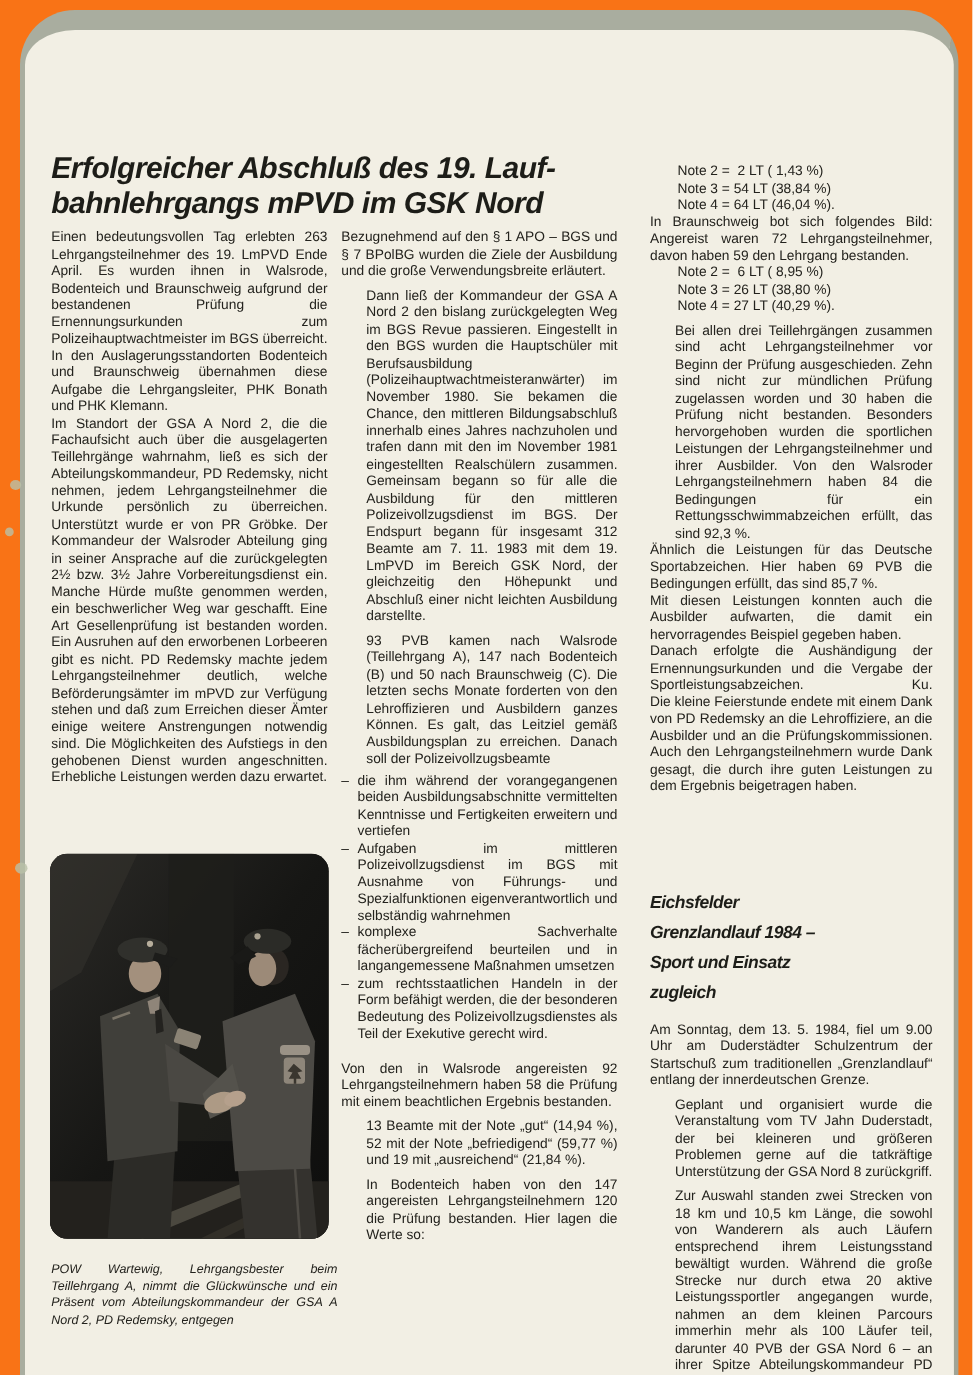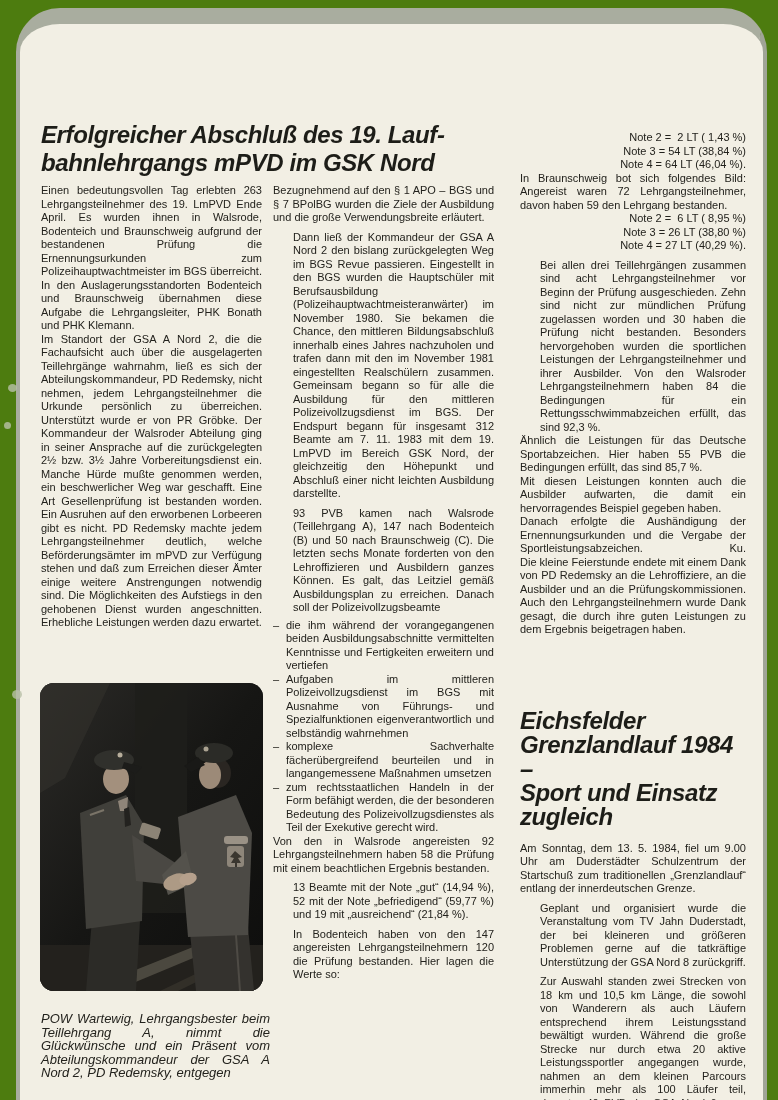--- a/index.html
+++ b/index.html
@@ -1,18 +1,18 @@
 <!DOCTYPE html>
 <html><head>
 <meta charset="utf-8">
 <style>
   html,body{margin:0;padding:0;}
   .page{
     position:relative;width:778px;height:1100px;overflow:hidden;
-    background:#4d7c0f;
+    background:#f97316;
     font-family:"Liberation Sans","DejaVu Sans",sans-serif;
     color:#22211c;
   }
   .frame{
     position:absolute;left:16px;right:11px;top:8px;bottom:-6px;
     border-top:16px solid #a9ad9f;
     border-left:4px solid #a9ad9f;
     border-right:4px solid #a0a496;
     border-radius:44px 44px 0 0;
     background:#f2efe4;
@@ -26,39 +26,39 @@
   .headline span{display:block;}
   .col{
     position:absolute;font-size:11px;line-height:13.5px;
     text-align:justify;color:#23221d;
   }
   .col1{left:41px;top:184px;width:221px;}
   .col2{left:273px;top:184px;width:221px;}
   .col3{left:520px;top:131px;width:226px;}
   .bp{margin:0;}
   .gap{margin-top:6px;margin-left:20px;}
-  .note{margin:0;white-space:pre-wrap;text-align:right;padding-left:22px;}
-  .bullets{margin:4px 0 0 0;padding:0;list-style:none;}
+  .note{margin:0;white-space:pre-wrap;text-align:left;padding-left:22px;}
+  .bullets{margin:4px 0 14px 0;padding:0;list-style:none;}
   .bullets li{position:relative;padding-left:13px;margin:0;}
   .bullets li::before{content:"–";position:absolute;left:0;top:0;}
   .sig{position:relative;}
   .author{position:absolute;right:0;bottom:0;}
   .h2{
     margin:72px 0 13px 0;
-    font-size:24px;line-height:24px;font-weight:bold;font-style:italic;
+    font-size:14px;line-height:24px;font-weight:bold;font-style:italic;
     letter-spacing:-0.4px;color:#1d1d18;text-align:left;
   }
   .h2 span{display:block;}
   .photo{
     position:absolute;left:40px;top:683px;width:223px;height:308px;
     border-radius:14px;overflow:hidden;background:#181816;
   }
   .caption{
     position:absolute;left:41px;top:999px;width:229px;
-    font-size:13px;line-height:13.5px;font-style:italic;
+    font-size:10px;line-height:13.5px;font-style:italic;
     text-align:justify;color:#23221d;
   }
   .pagenum{
     position:absolute;left:731px;top:1066px;
     font-size:9px;font-weight:bold;color:#23221d;margin-top:48px;
   }
 </style>
 </head>
 <body>
 
@@ -151,21 +151,21 @@
 
   <div class="col col3">
     <p class="note">Note 2 =  2 LT ( 1,43 %)</p>
     <p class="note">Note 3 = 54 LT (38,84 %)</p>
     <p class="note">Note 4 = 64 LT (46,04 %).</p>
     <p class="bp">In Braunschweig bot sich folgendes Bild: Angereist waren 72 Lehrgangsteilnehmer, davon haben 59 den Lehrgang bestanden.</p>
     <p class="note">Note 2 =  6 LT ( 8,95 %)</p>
     <p class="note">Note 3 = 26 LT (38,80 %)</p>
     <p class="note">Note 4 = 27 LT (40,29 %).</p>
     <p class="bp gap">Bei allen drei Teillehrgängen zusammen sind acht Lehrgangsteilnehmer vor Beginn der Prüfung ausgeschieden. Zehn sind nicht zur mündlichen Prüfung zugelassen worden und 30 haben die Prüfung nicht bestanden. Besonders hervorgehoben wurden die sportlichen Leistungen der Lehrgangsteilnehmer und ihrer Ausbilder. Von den Walsroder Lehrgangsteilnehmern haben 84 die Bedingungen für ein Rettungsschwimmabzeichen erfüllt, das sind 92,3 %.</p>
-    <p class="bp">Ähnlich die Leistungen für das Deutsche Sportabzeichen. Hier haben 55 PVB die Bedingungen erfüllt, das sind 85,7 %.</p>
+    <p class="bp">Ähnlich die Leistungen für das Deutsche Sportabzeichen. Hier haben 69 PVB die Bedingungen erfüllt, das sind 85,7 %.</p>
     <p class="bp">Mit diesen Leistungen konnten auch die Ausbilder aufwarten, die damit ein hervorragendes Beispiel gegeben haben.</p>
     <p class="bp sig">
       <span>Danach erfolgte die Aushändigung der Ernennungsurkunden und die Vergabe der Sportleistungsabzeichen.</span>
       <span class="author">Ku.</span>
     </p>
     <p class="bp">Die kleine Feierstunde endete mit einem Dank von PD Redemsky an die Lehroffiziere, an die Ausbilder und an die Prüfungskommissionen. Auch den Lehrgangsteilnehmern wurde Dank gesagt, die durch ihre guten Leistungen zu dem Ergebnis beigetragen haben.</p>
 
     <h2 class="h2">
       <span>Eichsfelder</span>
       <span>Grenzlandlauf 1984 –</span>

